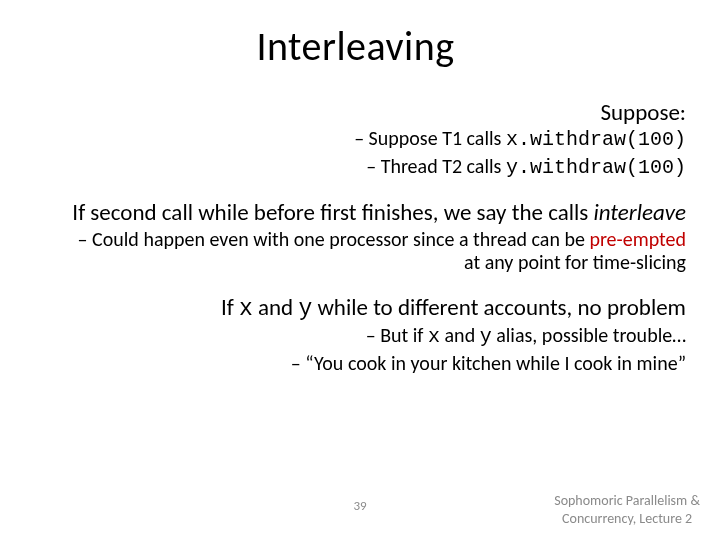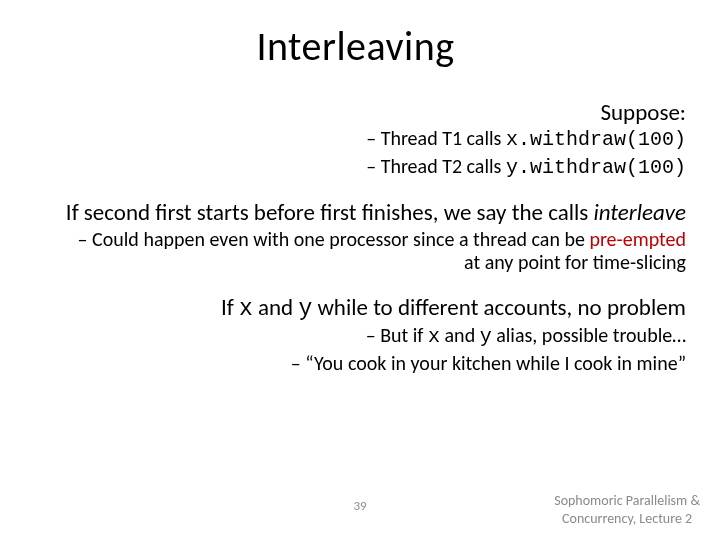--- a/index.html
+++ b/index.html
@@ -82,30 +82,30 @@
 
 <div class="slide">
 
   <div class="title">Interleaving</div>
 
   <div class="body">
 
     <div class="block">
       <div class="lead">Suppose:</div>
       <div class="sub">
-        <span>Thread T1 calls </span><span class="mono">x.withdraw(100)</span>
+        <span>Suppose T1 calls </span><span class="mono">x.withdraw(100)</span>
       </div>
       <div class="sub">
         <span>Thread T2 calls </span><span class="mono">y.withdraw(100)</span>
       </div>
     </div>
 
     <div class="block">
       <div class="lead">
-        <span>If second first starts before first finishes, we say the calls </span><span class="italic">interleave</span>
+        <span>If second call while before first finishes, we say the calls </span><span class="italic">interleave</span>
       </div>
       <div class="sub">
         <span>Could happen even with one processor since a thread can be </span><span class="red">pre-empted</span><span> at any point for time-slicing</span>
       </div>
     </div>
 
     <div class="block">
       <div class="lead">
         <span>If </span><span class="mono">x</span><span> and </span><span class="mono">y</span><span> while to different accounts, no problem</span>
       </div>

